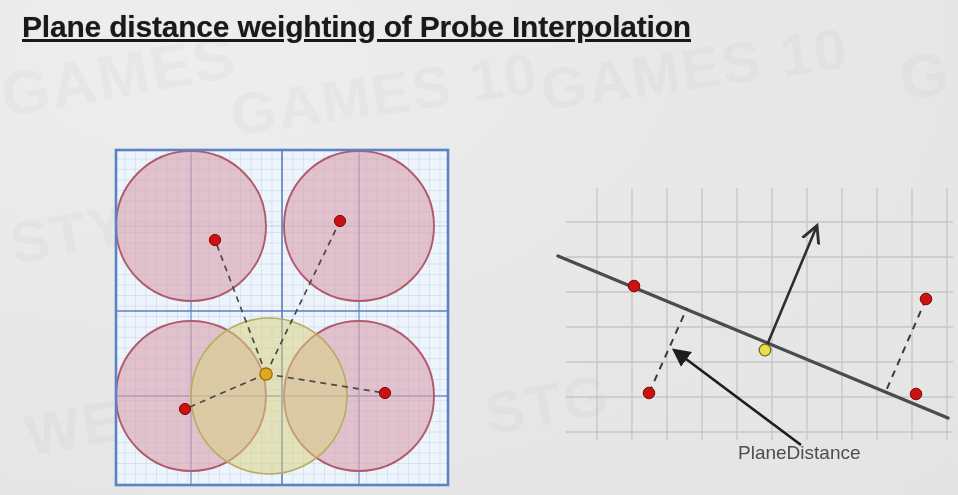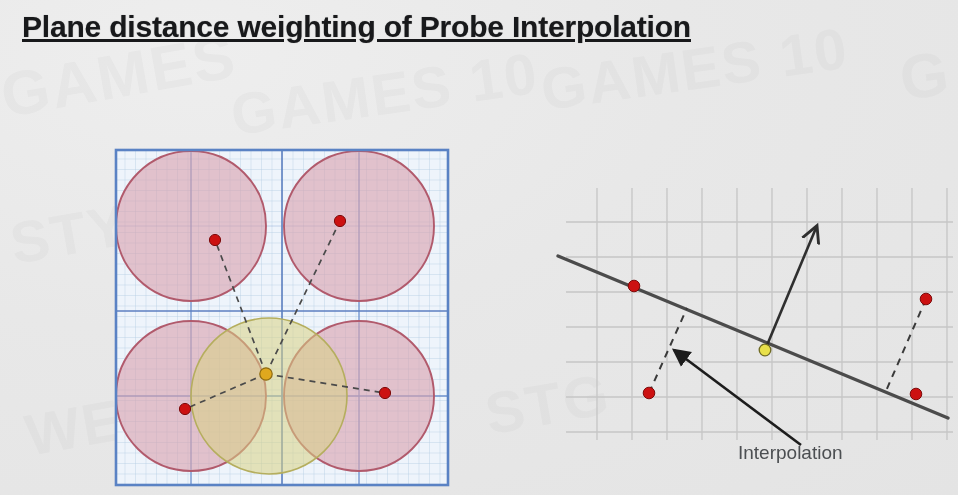--- a/index.html
+++ b/index.html
@@ -195,15 +195,15 @@
         <circle cx="378" cy="139" r="5.8" fill="#cc1111" stroke="#7d0a0a" stroke-width="1"></circle>
         <circle cx="368" cy="234" r="5.8" fill="#cc1111" stroke="#7d0a0a" stroke-width="1"></circle>
       </g>
 
       <circle cx="217" cy="190" r="5.8" fill="#e8e04a" stroke="#6f6b23" stroke-width="1.3"></circle>
 
       <line x1="253" y1="285" x2="126" y2="190" stroke="#1d1d1d" stroke-width="2.6" marker-end="url(#arrowHeadSolid)"></line>
     </svg>
   </div>
 
-  <div class="lbl-plane-distance">Interpolation</div>
+  <div class="lbl-plane-distance">PlaneDistance</div>
 
 </div>
 
 </body></html>

